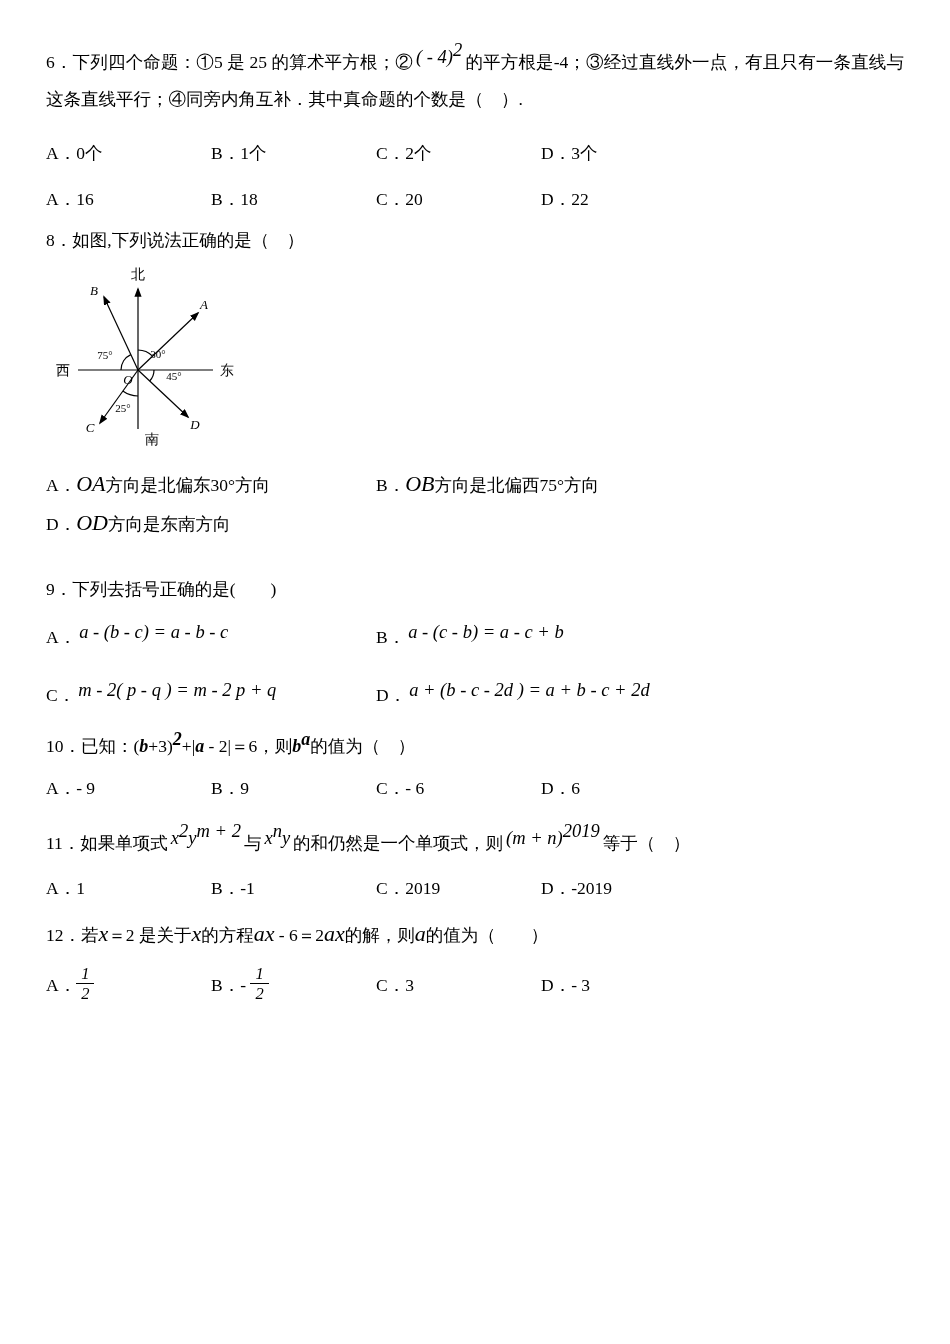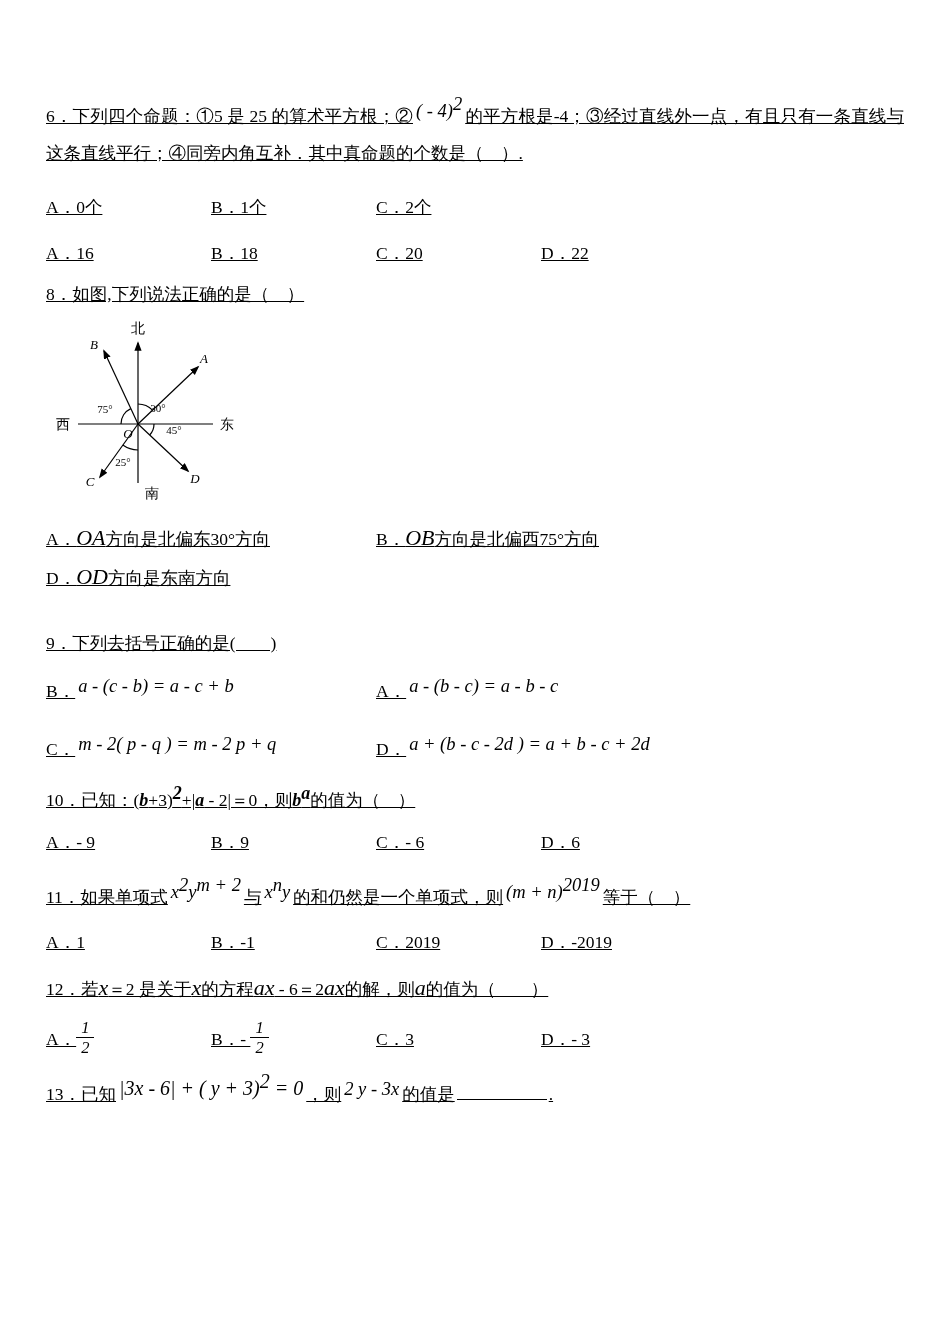--- a/index.html
+++ b/index.html
@@ -1,19 +1,19 @@
 <!DOCTYPE html>
 <html><head>
 <meta charset="utf-8">
 <style>
   * { margin:0; padding:0; box-sizing:border-box; }
   html,body { width:950px; background:#fff; }
   body { color:#000; font-family:"Liberation Serif","DejaVu Serif",serif; }
   .page { position:relative; width:950px; height:1344px; background:#fff;
-          padding:98px 46px 0 46px; overflow:hidden;text-decoration:underline; }
+          padding:44px 46px 0 46px; overflow:hidden; }
   .stem { font-size:17.5px; line-height:37px; text-align:justify; }
   .m  { font-style:italic; font-size:22px; }
   .mb { font-style:italic; font-weight:700; font-size:18px; }
   sup { font-size:11px; line-height:0; }
   .fml { display:inline-block; transform:translateY(-5px); padding:0 3px; white-space:nowrap; }
   .fml .m { font-size:18.5px; }
   .fml.big .m { font-size:20px; }
   .opts { display:grid; font-size:17.5px; margin-top:8px; }
   .opts4 { grid-template-columns:165px 165px 165px 1fr; line-height:30px; }
   .opts2 { grid-template-columns:330px 1fr; line-height:37px; }
@@ -46,20 +46,21 @@
 <body>
 
 <div class="page">
 
   <section class="q q6">
     <p class="stem"><span class="t">6．下列四个命题：①5 是 25 的算术平方根；②</span><span class="fml"><span class="m">( - 4)</span><sup class="m">2</sup></span><span class="t">的平方根是-4；③经过直线外一点，有且只有一条直线与这条直线平行；④同旁内角互补．其中真命题的个数是（　）.</span></p>
     <div class="opts opts4">
       <span><span class="t">A．0个</span></span>
       <span><span class="t">B．1个</span></span>
       <span><span class="t">C．2个</span></span>
+      <span><span class="t">D．3个</span></span>
     </div>
   </section>
 
   <section class="q q7">
     <div class="opts opts4">
       <span><span class="t">A．16</span></span>
       <span><span class="t">B．18</span></span>
       <span><span class="t">C．20</span></span>
       <span><span class="t">D．22</span></span>
     </div>
@@ -109,29 +110,29 @@
     <div class="opts opts2">
       <span><span class="t">A．</span><span class="m">OA</span><span class="t">方向是北偏东30°方向</span></span>
       <span><span class="t">B．</span><span class="m">OB</span><span class="t">方向是北偏西75°方向</span></span>
       <span><span class="t">D．</span><span class="m">OD</span><span class="t">方向是东南方向</span></span>
     </div>
   </section>
 
   <section class="q q9">
     <p class="stem"><span class="t">9．下列去括号正确的是(　　)</span></p>
     <div class="opts opts2 spread">
+      <span><span class="t">A．</span><span class="fml"><span class="m">a - (b - c) = a - b - c</span></span></span>
       <span><span class="t">B．</span><span class="fml"><span class="m">a - (c - b) = a - c + b</span></span></span>
-      <span><span class="t">A．</span><span class="fml"><span class="m">a - (b - c) = a - b - c</span></span></span>
       <span><span class="t">C．</span><span class="fml"><span class="m">m - 2( p - q ) = m - 2 p + q</span></span></span>
       <span><span class="t">D．</span><span class="fml"><span class="m">a + (b - c - 2d ) = a + b - c + 2d</span></span></span>
     </div>
   </section>
 
   <section class="q q10">
-    <p class="stem"><span class="t">10．已知：(</span><span class="mb">b</span><span class="t">+3)</span><sup class="mb">2</sup><span class="t">+|</span><span class="mb">a</span><span class="t"> - 2|＝0，则</span><span class="mb">b</span><sup class="mb">a</sup><span class="t">的值为（　）</span></p>
+    <p class="stem"><span class="t">10．已知：(</span><span class="mb">b</span><span class="t">+3)</span><sup class="mb">2</sup><span class="t">+|</span><span class="mb">a</span><span class="t"> - 2|＝6，则</span><span class="mb">b</span><sup class="mb">a</sup><span class="t">的值为（　）</span></p>
     <div class="opts opts4">
       <span><span class="t">A．- 9</span></span>
       <span><span class="t">B．9</span></span>
       <span><span class="t">C．- 6</span></span>
       <span><span class="t">D．6</span></span>
     </div>
   </section>
 
   <section class="q q11">
     <p class="stem"><span class="t">11．如果单项式</span><span class="fml"><span class="m">x</span><sup class="m">2</sup><span class="m">y</span><sup class="m">m + 2</sup></span><span class="t">与</span><span class="fml"><span class="m">x</span><sup class="m">n</sup><span class="m">y</span></span><span class="t">的和仍然是一个单项式，则</span><span class="fml"><span class="m">(m + n)</span><sup class="m">2019</sup></span><span class="t">等于（　）</span></p>
@@ -147,17 +148,14 @@
     <p class="stem"><span class="t">12．若</span><span class="m">x</span><span class="t">＝2 是关于</span><span class="m">x</span><span class="t">的方程</span><span class="m">ax</span><span class="t"> - 6＝2</span><span class="m">ax</span><span class="t">的解，则</span><span class="m">a</span><span class="t">的值为（　　）</span></p>
     <div class="opts opts4">
       <span><span class="t">A．</span><span class="frac"><span class="fnum">1</span><span class="fden">2</span></span></span>
       <span><span class="t">B．- </span><span class="frac"><span class="fnum">1</span><span class="fden">2</span></span></span>
       <span><span class="t">C．3</span></span>
       <span><span class="t">D．- 3</span></span>
     </div>
   </section>
 
 
-  <section class="q q13">
-    <p class="stem"><span class="t">13．已知</span><span class="fml big"><span class="m">|3x - 6| + ( y + 3)</span><sup class="m">2</sup><span class="m"> = 0</span></span><span class="t">，则</span><span class="fml"><span class="m">2 y - 3x</span></span><span class="t">的值是</span><span class="blank"></span><span class="t">.</span></p>
-  </section>
 
 </div>
 
 </body></html>

